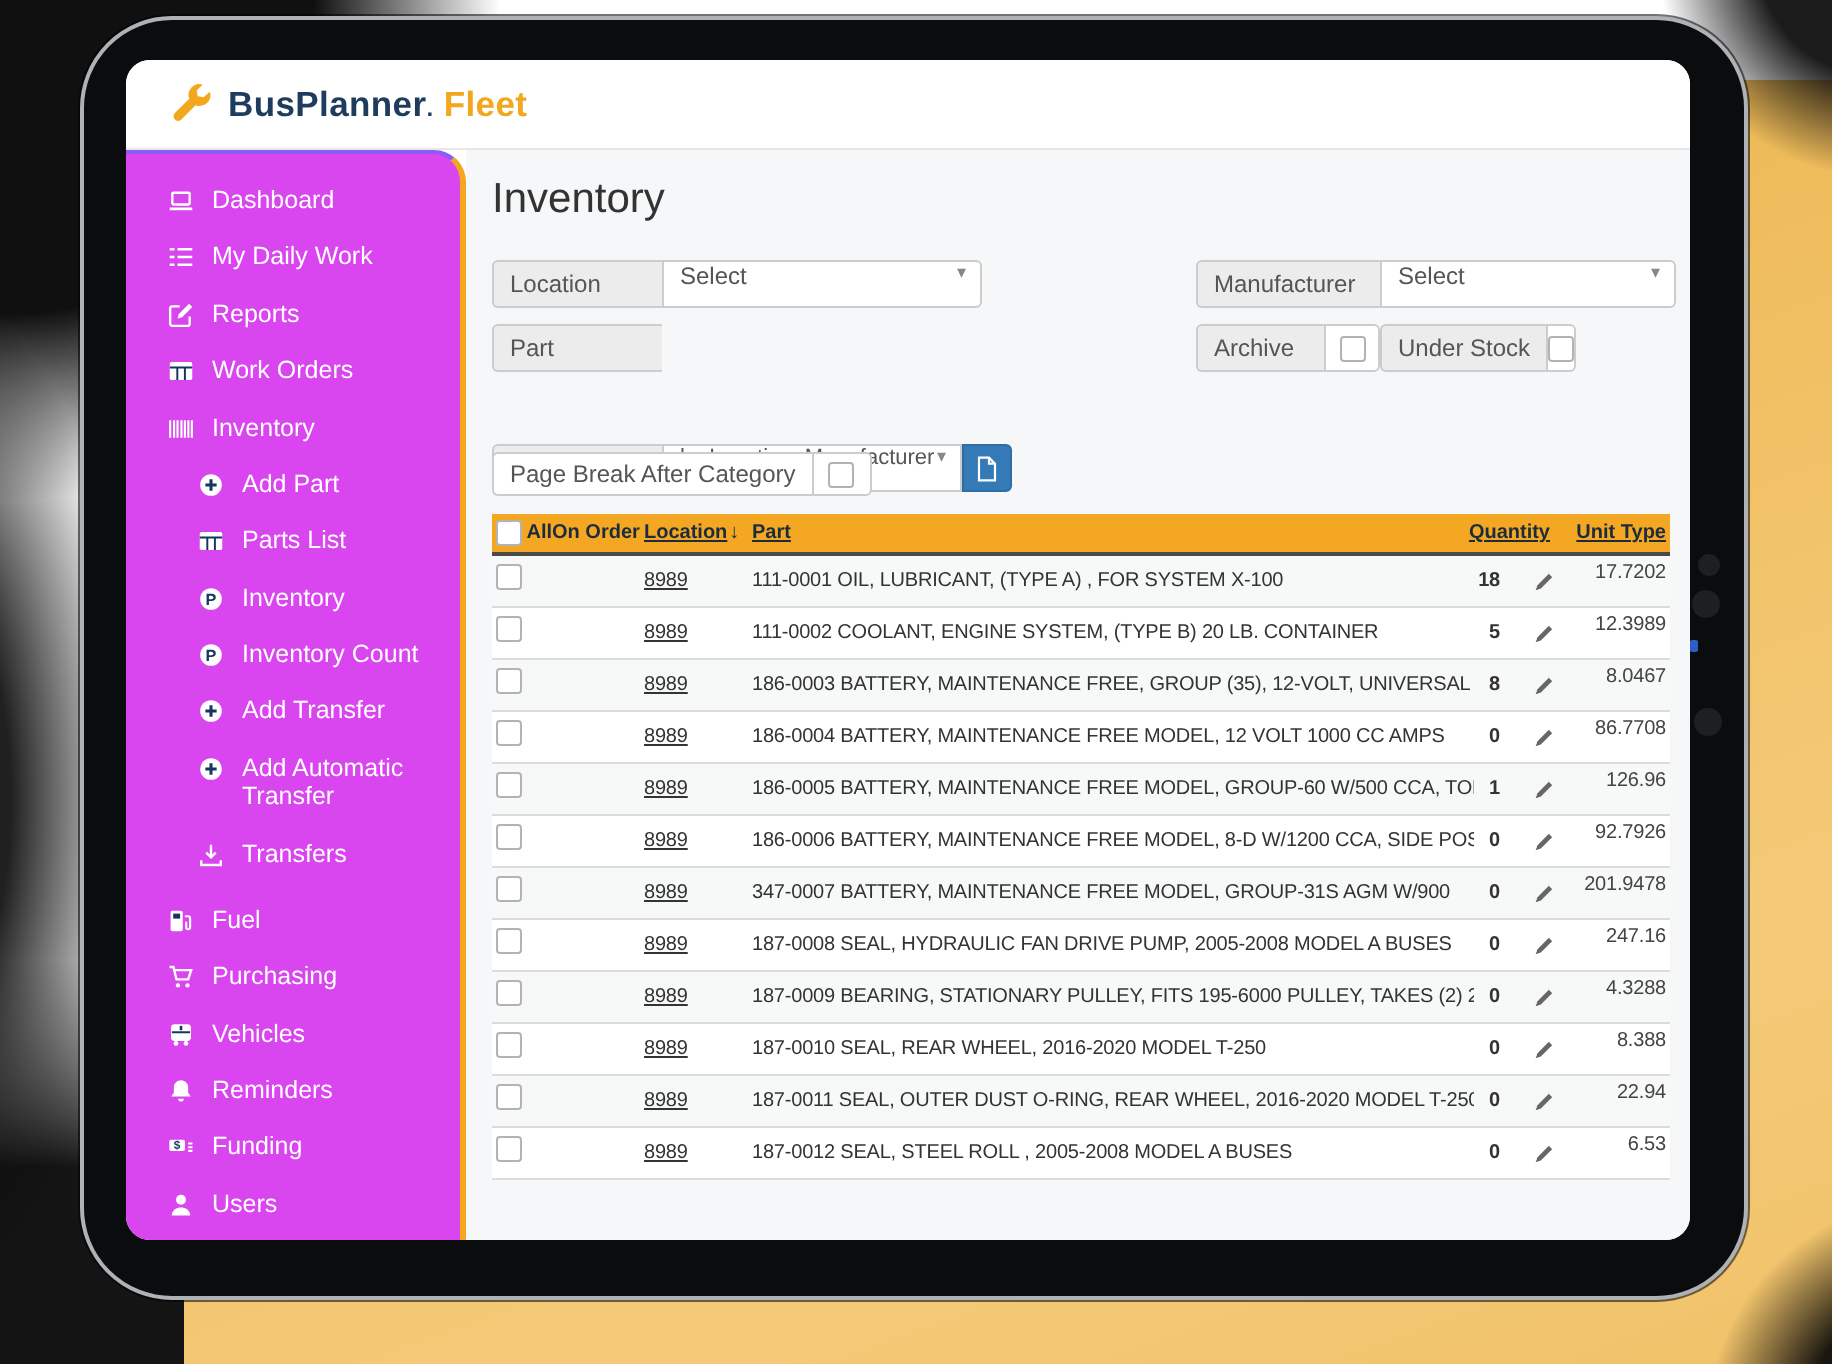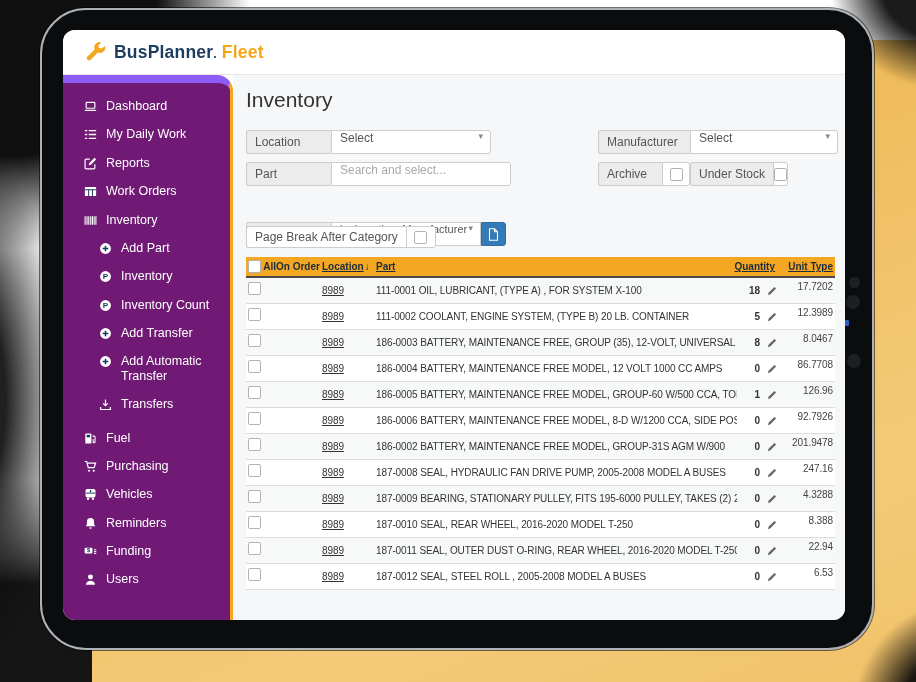--- a/index.html
+++ b/index.html
@@ -39,21 +39,21 @@
     display:flex;align-items:center;padding-left:21px;}
   .logo{display:flex;align-items:center;gap:7px;}
   .logo svg{width:23px;height:23px;}
   .logo-text{font-size:17.5px;font-weight:bold;color:#1d3c5e;letter-spacing:.2px;white-space:nowrap;}
   .logo-dot{color:#1d3c5e;font-size:12px;}
   .logo-fleet{color:#f2a71c;}
 
   .app-body{display:flex;height:545px;}
 
   
-  .sidebar{width:170px;background:#701a75;border-top:8px solid #8b5cf6;border-right:3px solid #f2a71c;
+  .sidebar{width:170px;background:#d946ef;border-top:2px solid #8b5cf6;border-right:3px solid #f2a71c;
     border-top-right-radius:16px;padding:9px 6px 0 21px;color:#fff;overflow:hidden;flex:0 0 170px;}
   .sidebar ul{list-style:none;margin:0;padding:0;}
   .sb-item{display:flex;align-items:flex-start;gap:8px;padding:7px 0;font-size:12.5px;cursor:pointer;line-height:1.15;}
   .sb-item.sub{margin-left:15px;}
   .sb-item.gap{margin-top:5px;}
   .sb-icon{flex:0 0 14px;width:14px;height:13px;margin-top:1px;}
   .sb-icon svg{display:block;width:13px;height:13px;}
   .sb-label{color:#fff;}
 
   
@@ -98,21 +98,21 @@
   .h-all{display:flex;align-items:center;gap:2px;padding-left:2px;justify-content:space-between;}
   .h-link{text-decoration:underline;cursor:pointer;}
   .h-right{justify-self:end;padding-right:2px;}
   .sort-arrow{text-decoration:none;display:inline-block;margin-left:1px;}
   .g-row{height:26px;border-bottom:1px solid #dcdcdc;font-size:10px;color:#333;background:#fff;
     letter-spacing:-0.1px;}
   .g-rows .g-row:nth-child(odd){background:#f7f8f8;}
   .c-cb{padding-left:2px;align-self:start;padding-top:4px;}
   .c-loc{text-decoration:underline;cursor:pointer;color:#333;}
   .c-part{white-space:nowrap;overflow:hidden;padding-right:4px;}
-  .c-qty{display:flex;justify-content:flex-end;align-items:center;gap:7px;font-weight:bold;}
+  .c-qty{display:flex;justify-content:flex-end;align-items:center;gap:17px;font-weight:bold;}
   .c-qty svg{width:10px;height:10px;cursor:pointer;}
   .c-cost{text-align:right;align-self:start;padding-top:3px;padding-right:2px;color:#444;}
 </style>
 </head>
 <body>
 
 <div id="stage">
   <div class="blob blob-tl"></div>
   <div class="blob blob-left"></div>
   <div class="blob blob-bl"></div>
@@ -188,20 +188,29 @@
                 <svg viewBox="0 0 12 12">
                   <circle cx="6" cy="6" r="5" fill="#fff"></circle>
                   <path d="M6 3.4v5.2M3.4 6h5.2" stroke="#15365d" stroke-width="1.4"></path>
                 </svg>
               </span>
               <span class="sb-label">Add Part</span>
             </li>
             <li class="sb-item sub">
               <span class="sb-icon">
                 <svg viewBox="0 0 12 12">
+                  <rect x="0.8" y="1.8" width="10.4" height="8.4" rx="0.8" fill="#fff"></rect>
+                  <path d="M0.8 4.4h10.4M4.3 4.4v5.8M7.8 4.4v5.8" stroke="#15365d" stroke-width="0.9"></path>
+                </svg>
+              </span>
+              <span class="sb-label">Parts List</span>
+            </li>
+            <li class="sb-item sub">
+              <span class="sb-icon">
+                <svg viewBox="0 0 12 12">
                   <circle cx="6" cy="6" r="5" fill="#fff"></circle>
                   <text x="6" y="8.7" font-size="7.5" font-weight="bold" fill="#15365d" text-anchor="middle" font-family="Liberation Sans, sans-serif">P</text>
                 </svg>
               </span>
               <span class="sb-label">Inventory</span>
             </li>
             <li class="sb-item sub">
               <span class="sb-icon">
                 <svg viewBox="0 0 12 12">
                   <circle cx="6" cy="6" r="5" fill="#fff"></circle>
@@ -317,21 +326,20 @@
               <span class="lab">Manufacturer</span>
               <span class="fld">
                   <span>Select</span>
                   <span class="caret">▾</span>
                 </span>
             </div>
           </div>
           <div class="f-row">
             <div class="grp g-part">
               <span class="lab">Part</span>
-              <span class="fld ph">Search and select...</span>
             </div>
             <div class="grp g-archive">
               <span class="lab">Archive</span>
               <span class="cbcell">
                   <span class="cb"></span>
                 </span>
             </div>
             <div class="grp g-understock">
               <span class="lab">Under Stock</span>
               <span class="cbcell">
@@ -453,21 +461,21 @@
                   <svg viewBox="0 0 12 12">
                     <path d="M1 11l1.1-3.1 6.8-6.8 2 2-6.8 6.8L1 11z" fill="#666"></path>
                   </svg>
                 </span>
     <span class="c-cost">92.7926</span>
   </div>
               <div class="g-row">
     <span class="c-cb"><span class="cb"></span></span>
     <span></span>
     <span class="c-loc">8989</span>
-    <span class="c-part">186-0002 BATTERY, MAINTENANCE FREE MODEL, GROUP-31S AGM W/900</span>
+    <span class="c-part">347-0007 BATTERY, MAINTENANCE FREE MODEL, GROUP-31S AGM W/900</span>
     <span class="c-qty">
                   <span class="c-qty-num">0</span>
                   <svg viewBox="0 0 12 12">
                     <path d="M1 11l1.1-3.1 6.8-6.8 2 2-6.8 6.8L1 11z" fill="#666"></path>
                   </svg>
                 </span>
     <span class="c-cost">201.9478</span>
   </div>
               <div class="g-row">
     <span class="c-cb"><span class="cb"></span></span>

